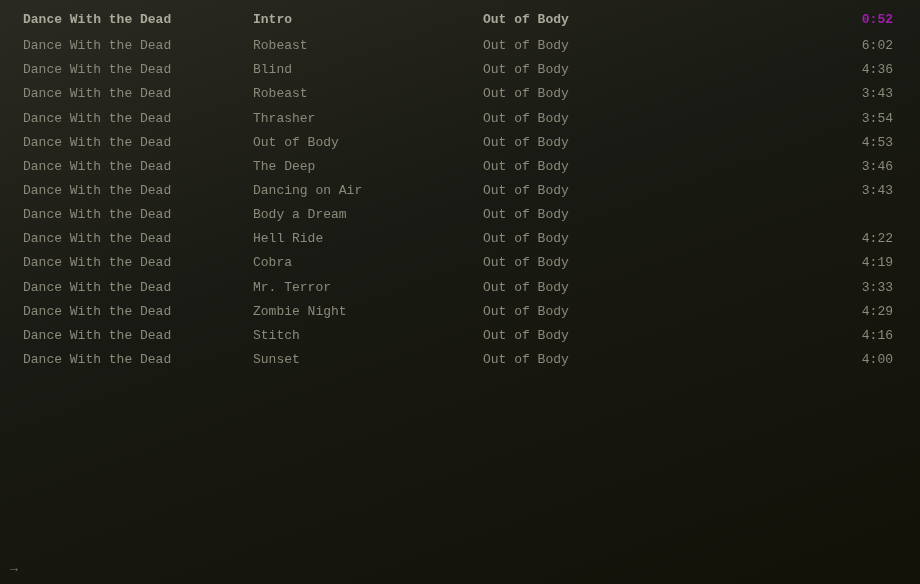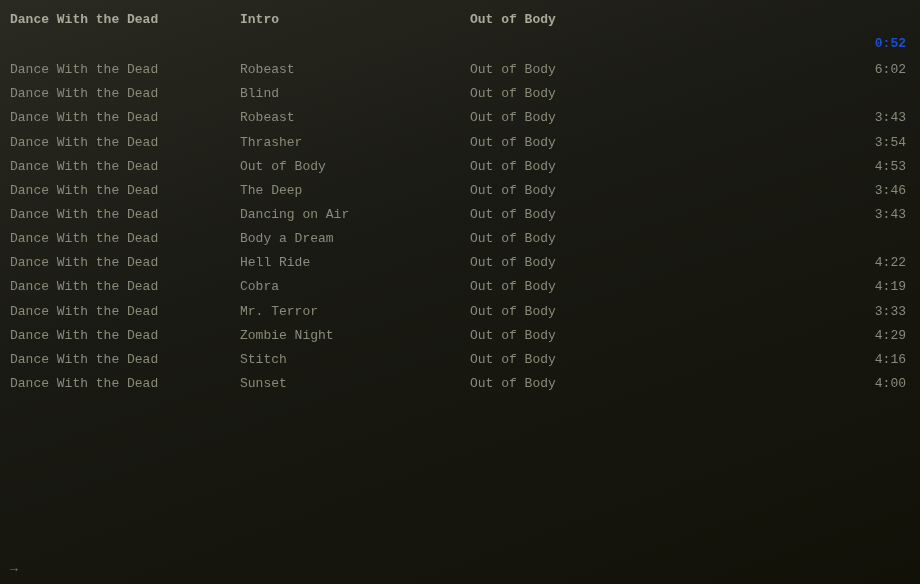--- a/index.html
+++ b/index.html
@@ -19,21 +19,21 @@
       position: relative;
     }
 
     .track-list {
       padding: 8px 0;
     }
 
     .track-row {
       display: grid;
       grid-template-columns: 230px 230px 230px 1fr;
-      padding: 2px 10px;
+      padding: 2px 23px;
       line-height: 1.55;
     }
 
     .track-row.header {
       color: #aaa99a;
       font-weight: bold;
       margin-bottom: 2px;
     }
 
     .track-row .artist,
@@ -44,22 +44,21 @@
       overflow: hidden;
       text-overflow: ellipsis;
     }
 
     .track-row .duration {
       text-align: right;
       padding-right: 4px;
     }
 
     .track-row.header .duration {
-      color: #1d4ed8;
-      margin-top: 24px;
+      color: #a21caf;
     }
 
     .bottom-bar {
       position: absolute;
       bottom: 0;
       left: 0;
       right: 0;
       padding: 8px 10px;
       color: #7a7a6a;
       font-size: 12px;
@@ -83,20 +82,21 @@
 <div class="track-row">
       <span class="artist">Dance With the Dead</span>
       <span class="title">Robeast</span>
       <span class="album">Out of Body</span>
       <span class="duration">6:02</span>
     </div>
     <div class="track-row">
       <span class="artist">Dance With the Dead</span>
       <span class="title">Blind</span>
       <span class="album">Out of Body</span>
+      <span class="duration">4:36</span>
     </div>
     <div class="track-row">
       <span class="artist">Dance With the Dead</span>
       <span class="title">Robeast</span>
       <span class="album">Out of Body</span>
       <span class="duration">3:43</span>
     </div>
     <div class="track-row">
       <span class="artist">Dance With the Dead</span>
       <span class="title">Thrasher</span>

